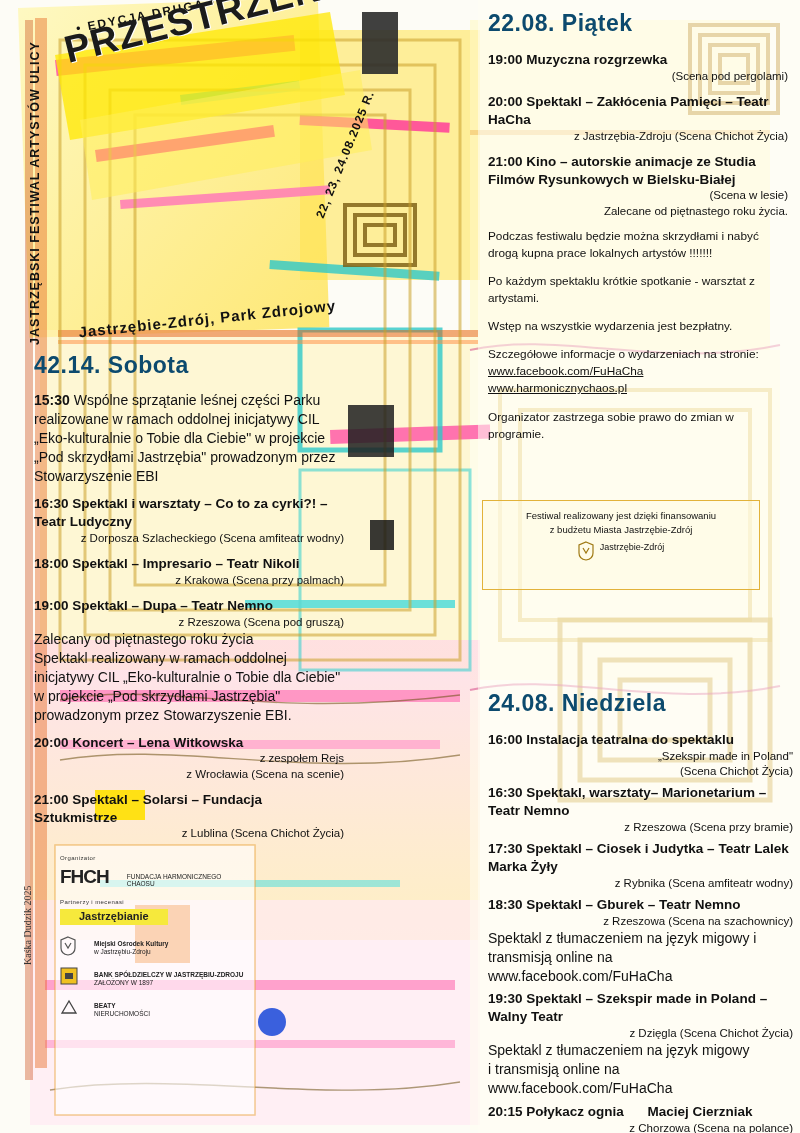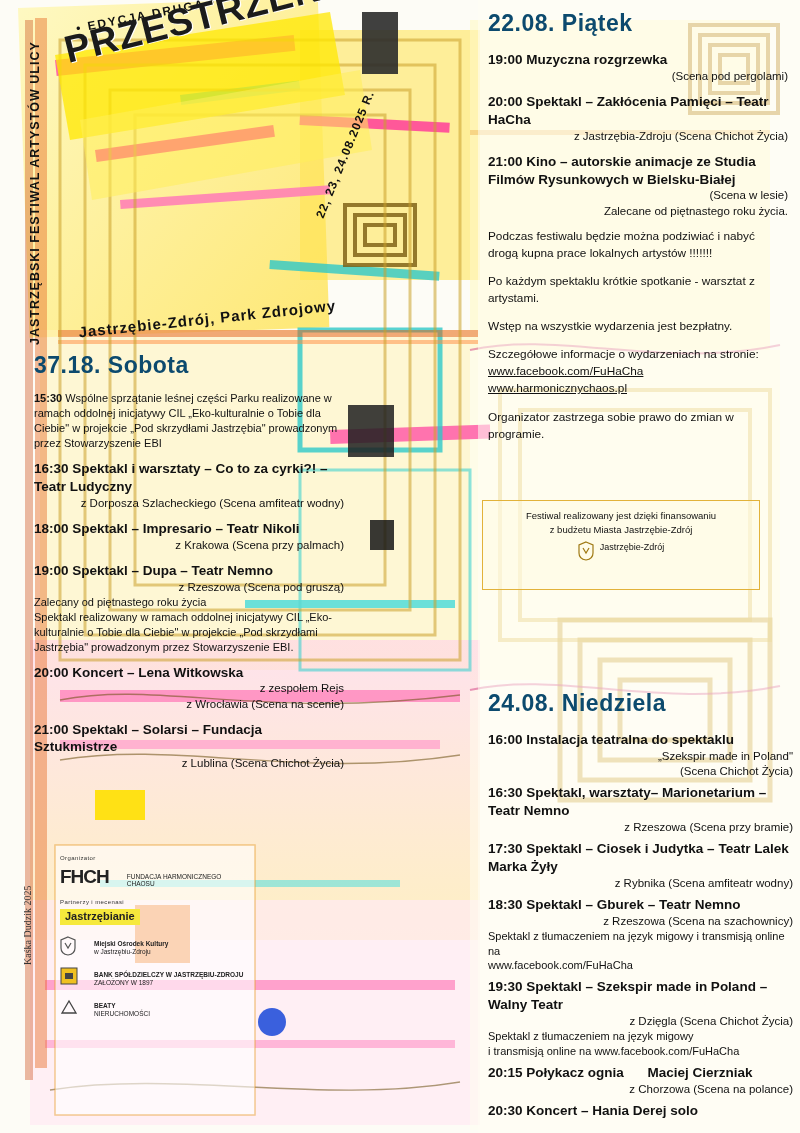--- a/index.html
+++ b/index.html
@@ -29,21 +29,21 @@
   .ev .t{font-weight:bold;font-size:13.5px;}
   .ev .b{font-weight:bold;}
   .ev .sub{font-size:11.5px;text-align:right;}
   .note{font-size:11.8px;line-height:1.45;margin-bottom:11px;}
   .note a,.lnk{color:#111;text-decoration:underline;}
 
   .sat{
     position:absolute;left:34px;top:352px;width:310px;
   }
   .sat .dayhead{margin-bottom:12px;}
-  .small{font-size:11px;line-height:1.35;}
+  .small{font-size:14px;line-height:1.35;}
   .sun{position:absolute;left:488px;top:690px;width:305px;}
   .sun .ev{margin-bottom:5px;}
 
   
   .fund{
     position:absolute;left:482px;top:500px;width:278px;height:90px;
     border:1.5px solid #e2b23a;background:rgba(255,252,225,.55);
     font-size:9.5px;line-height:1.45;text-align:center;
     padding-top:8px;box-sizing:border-box;
   }
@@ -52,21 +52,21 @@
 
   
   .sponsors{
     position:absolute;left:60px;top:855px;width:185px;
     font-size:7px;line-height:1.25;color:#222;
   }
   .sp-row{display:flex;align-items:flex-end;gap:18px;margin-bottom:11px;}
   .sp-label{font-size:6px;letter-spacing:.4px;color:#333;margin-bottom:2px;}
   .sp-logo{font-weight:bold;font-size:19px;letter-spacing:-1px;}
   .sp-txt{font-size:6.5px;line-height:1.2;}
-  .chip{background:#f6e93c;padding:1px 5px;display:inline-block;font-weight:bold;font-size:11px;}
+  .chip{background:#f6e93c;padding:1px 19px;display:inline-block;font-weight:bold;font-size:11px;}
 
   
   .title-rot{
     position:absolute;left:60px;top:30px;width:420px;height:300px;
     transform:rotate(-14deg);transform-origin:0 0;
     pointer-events:none;
   }
   .main-title{
     font-size:38px;font-weight:bold;letter-spacing:1px;
     color:#1b1b1b;white-space:nowrap;
@@ -227,21 +227,21 @@
   <div class="sig">Kaśka Dudzik 2025</div>
 
   <div class="col-right">
     <h2 class="dayhead">22.08. Piątek</h2>
     <div id="friday-events">
         <div class="ev"><span class="t">19:00</span><span class="t"> Muzyczna rozgrzewka</span><div class="sub">(Scena pod pergolami)</div></div>
         <div class="ev"><span class="t">20:00</span><span class="t"> Spektakl – </span><span class="b" style="font-size: 13.5px;">Zakłócenia Pamięci – Teatr HaCha</span><div class="sub">z Jastrzębia-Zdroju (Scena Chichot Życia)</div></div>
         <div class="ev"><span class="t">21:00</span><span class="t"> Kino – autorskie animacje ze </span><span class="b" style="font-size: 13.5px;">Studia Filmów Rysunkowych w Bielsku-Białej</span><div class="sub">(Scena w lesie)</div><div class="sub">Zalecane od piętnastego roku życia.</div></div>
       </div>
     <div id="friday-notes">
-        <div class="note">Podczas festiwalu będzie można podziwiać i nabyć drogą kupna prace lokalnych artystów !!!!!!!</div>
+        <div class="note">Podczas festiwalu będzie można skrzydłami i nabyć drogą kupna prace lokalnych artystów !!!!!!!</div>
         <div class="note">Po każdym spektaklu krótkie spotkanie - warsztat z artystami.</div>
         <div class="note">Wstęp na wszystkie wydarzenia jest bezpłatny.</div>
       </div>
     <div class="note">
       <span>Szczegółowe informacje o wydarzeniach na stronie:</span><br>
       <span class="lnk">www.facebook.com/FuHaCha</span><br>
       <span class="lnk">www.harmonicznychaos.pl</span>
     </div>
     <div class="note">Organizator zastrzega sobie prawo do zmian w  programie.</div>
   </div>
@@ -254,21 +254,21 @@
         <svg viewBox="0 0 16 20" width="16" height="20">
             <path d="M8 1 L15 4 L15 12 Q15 18 8 19 Q1 18 1 12 L1 4 Z" fill="none" stroke="#a07a14" stroke-width="1.2"></path>
             <path d="M5 7 L8 12 L11 7" fill="none" stroke="#a07a14" stroke-width="1.2"></path>
           </svg>
       </span>
       <span>Jastrzębie-Zdrój</span>
     </div>
   </div>
 
   <div class="sat">
-    <h2 class="dayhead">37.18. Sobota</h2>
+    <h2 class="dayhead">42.14. Sobota</h2>
     <div class="small" style="margin-bottom:10px;">
       <b>15:30</b>
       <span>Wspólne sprzątanie leśnej części Parku realizowane w ramach oddolnej inicjatywy CIL „Eko-kulturalnie o Tobie dla Ciebie" w projekcie „Pod skrzydłami Jastrzębia" prowadzonym przez Stowarzyszenie EBI</span>
     </div>
     <div id="sat-events">
         <div class="ev"><span class="t">16:30</span><span class="t"> Spektakl i warsztaty – </span><span class="b" style="font-size: 13.5px;">Co to za cyrki?! – Teatr Ludyczny</span><div class="sub">z Dorposza Szlacheckiego (Scena amfiteatr wodny)</div></div>
         <div class="ev"><span class="t">18:00</span><span class="t"> Spektakl – </span><span class="b" style="font-size: 13.5px;">Impresario – Teatr Nikoli</span><div class="sub">z Krakowa (Scena przy palmach)</div></div>
         <div class="ev"><span class="t">19:00</span><span class="t"> Spektakl – </span><span class="b" style="font-size: 13.5px;">Dupa – Teatr Nemno</span><div class="sub">z Rzeszowa (Scena pod gruszą)</div><div class="small">Zalecany od piętnastego roku życia</div><div class="small">Spektakl realizowany w ramach oddolnej inicjatywy CIL „Eko-kulturalnie o Tobie dla Ciebie" w projekcie „Pod skrzydłami Jastrzębia" prowadzonym przez Stowarzyszenie EBI.</div></div>
         <div class="ev"><span class="t">20:00</span><span class="t"> Koncert – </span><span class="b" style="font-size: 13.5px;">Lena Witkowska</span><div class="sub">z zespołem Rejs</div><div class="sub">z Wrocławia (Scena na scenie)</div></div>
         <div class="ev"><span class="t">21:00</span><span class="t"> Spektakl – </span><span class="b" style="font-size: 13.5px;">Solarsi – Fundacja Sztukmistrze</span><div class="sub">z Lublina  (Scena Chichot Życia)</div></div>

